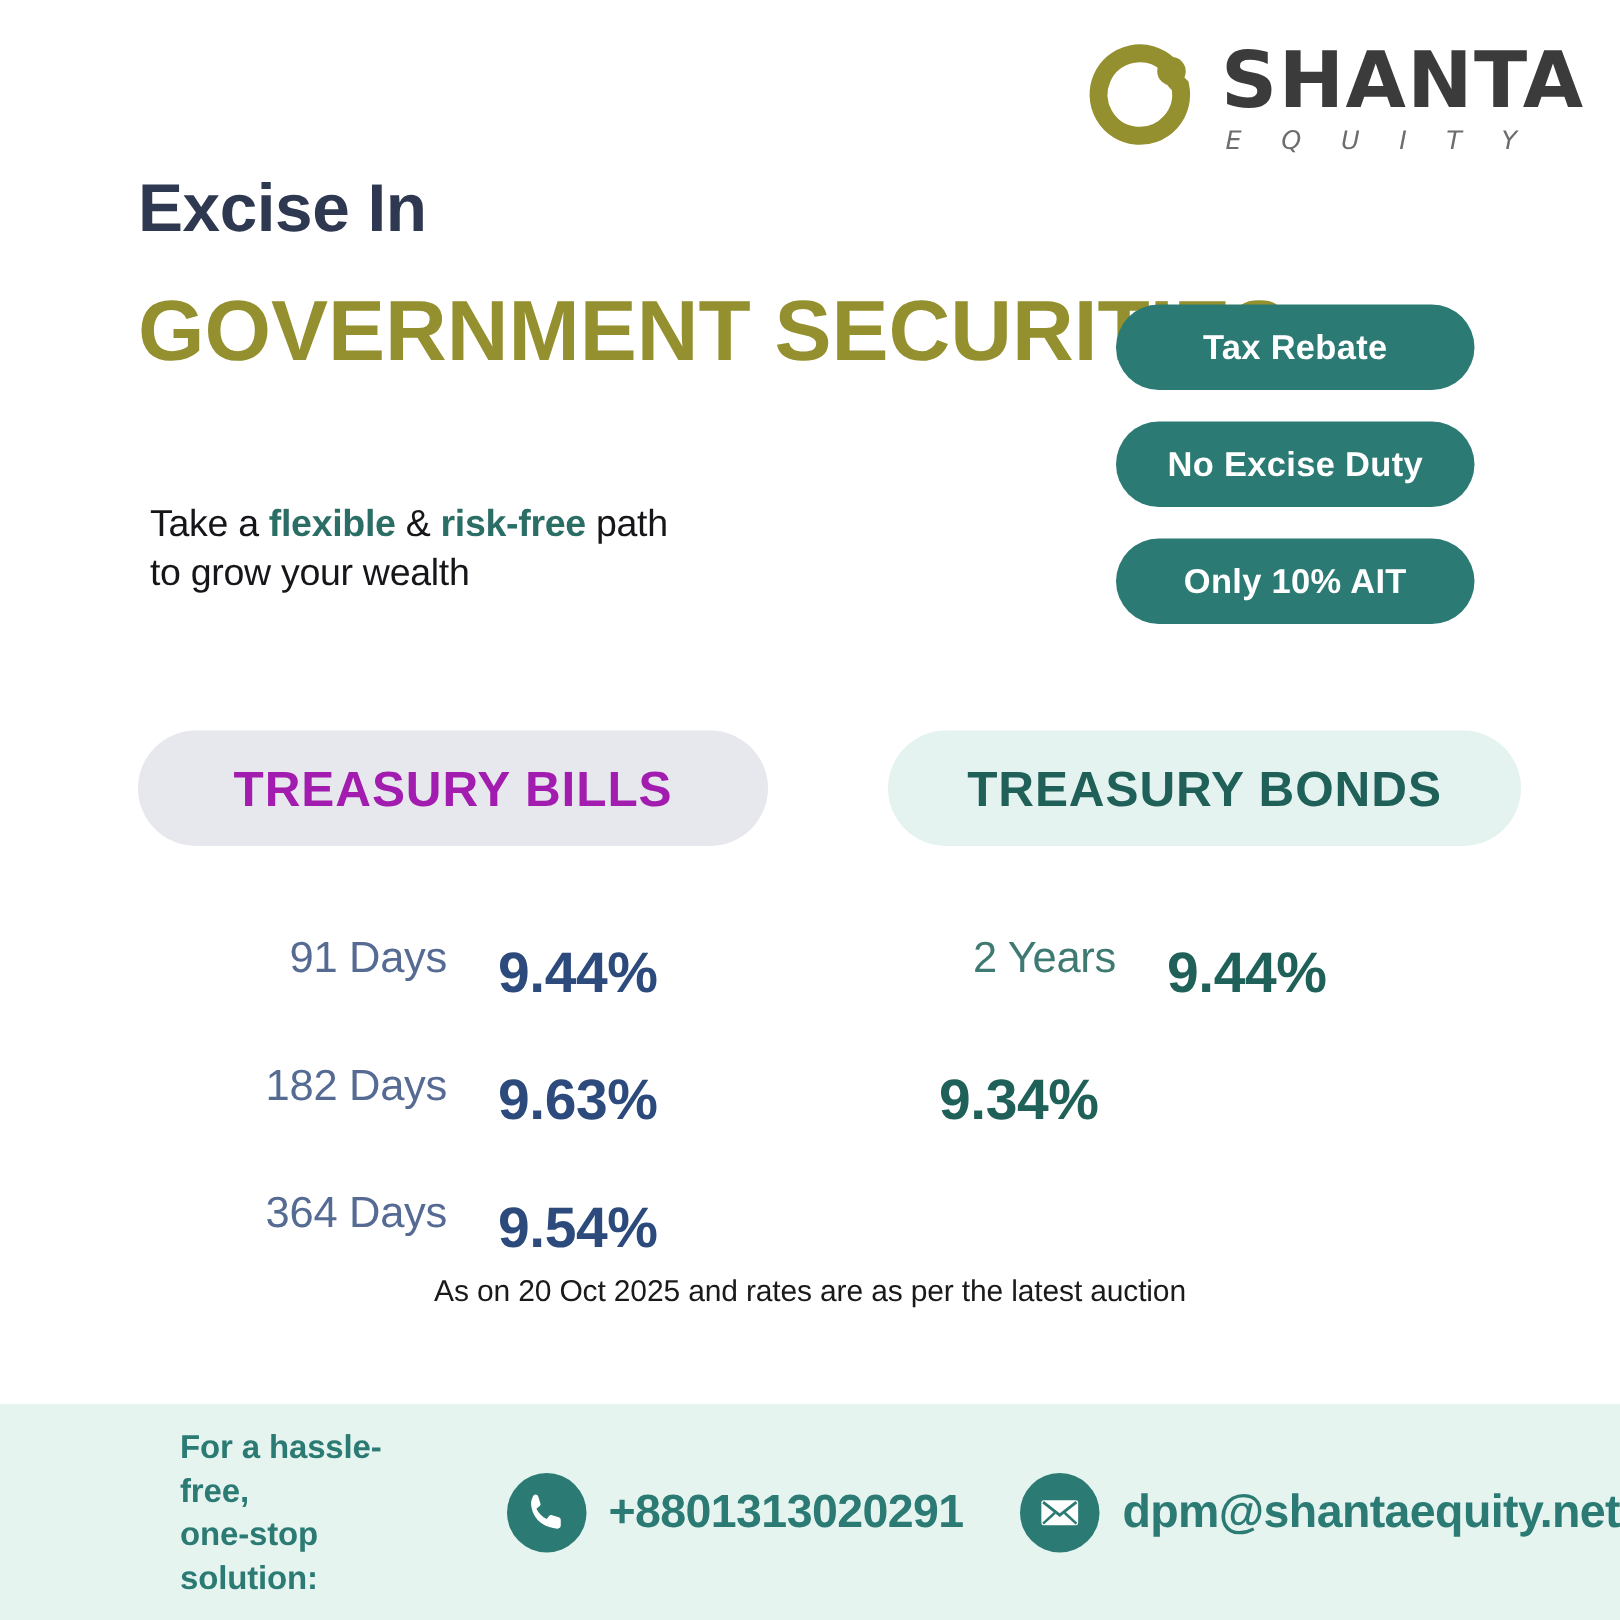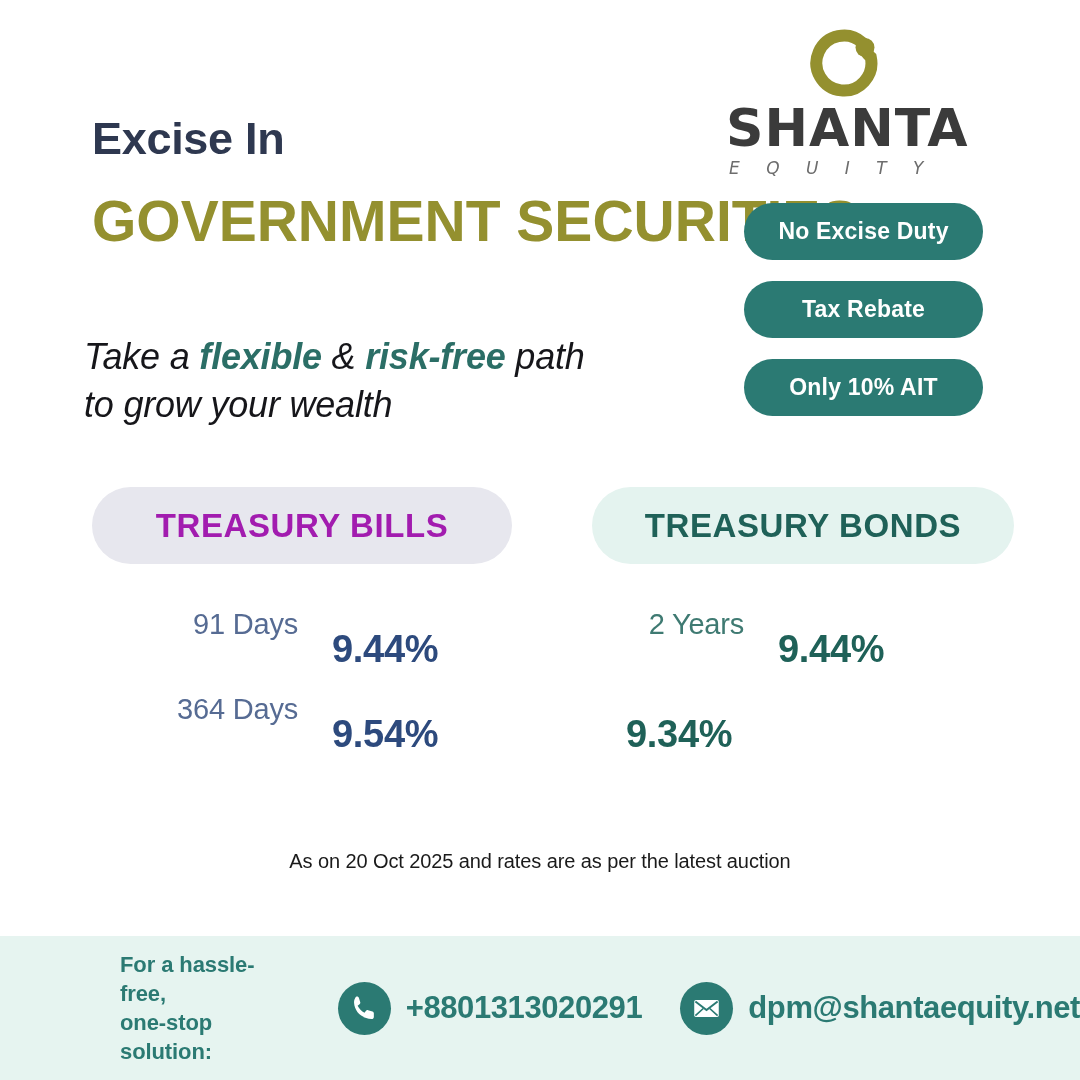--- a/index.html
+++ b/index.html
@@ -19,22 +19,22 @@
     height: 1080px;
     background: #ffffff;
   }
 
   
   .logo {
     position: absolute;
     top: 28px;
     left: 726px;
     display: flex;
-    align-items: center;
-    flex-direction: column;
+    align-items: flex-start;
+    gap: 14px;
   }
   .logo-mark {
     width: 74px;
     height: 74px;
     position: relative;
     flex: none;
   }
   .logo-wordmark {
     display: flex;
     flex-direction: column;
@@ -73,27 +73,26 @@
     left: 92px;
     top: 192px;
     font-size: 57px;
     font-weight: bold;
     color: #94902f;
     line-height: 1.03;
     letter-spacing: 0px;
   }
   .tagline {
     position: absolute;
-    left: 84px;
+    left: 100px;
     top: 333px;
-    font-size: 36px;
+    font-size: 25px;
     color: #16161a;
     line-height: 1.32;
     letter-spacing: -0.2px;
-    font-style: italic;
   }
   .tagline b {
     color: #2b6e66;
     font-weight: bold;
   }
 
   
   .badges {
     position: absolute;
     left: 744px;
@@ -144,21 +143,21 @@
   }
 
   .rows {
     margin-top: 44px;
     display: flex;
     flex-direction: column;
     gap: 22px;
   }
   .rate-row {
     display: flex;
-    align-items: flex-start;
+    align-items: center;
   }
   .rate-label {
     text-align: right;
     font-size: 29px;
     letter-spacing: -0.2px;
   }
   .rate-value {
     font-size: 38px;
     font-weight: bold;
     letter-spacing: -0.3px;
@@ -244,31 +243,35 @@
 
   <div class="invest-in">Excise In</div>
   <div class="gov-sec">GOVERNMENT SECURITIES</div>
 
   <div class="tagline">
     <span>Take a </span><b>flexible</b><span> &amp; </span><b>risk-free</b><span> path</span><br>
     <span>to grow your wealth</span>
   </div>
 
   <div class="badges">
+    <div class="badge">Tax Rebate</div>
     <div class="badge">No Excise Duty</div>
-    <div class="badge">Tax Rebate</div>
     <div class="badge">Only 10% AIT</div>
   </div>
 
   <div class="col col-bills">
     <div class="col-head">TREASURY BILLS</div>
     <div class="rows">
       <div class="rate-row">
         <span class="rate-label">91 Days</span>
         <span class="rate-value">9.44%</span>
+      </div>
+      <div class="rate-row">
+        <span class="rate-label">182 Days</span>
+        <span class="rate-value">9.63%</span>
       </div>
       <div class="rate-row">
         <span class="rate-label">364 Days</span>
         <span class="rate-value">9.54%</span>
       </div>
     </div>
   </div>
 
   <div class="col col-bonds">
     <div class="col-head">TREASURY BONDS</div>

